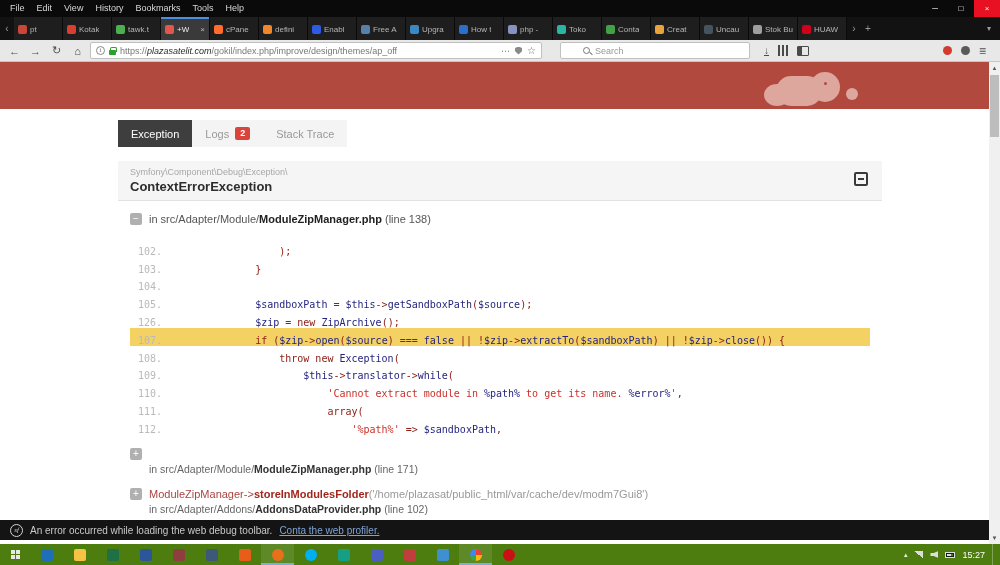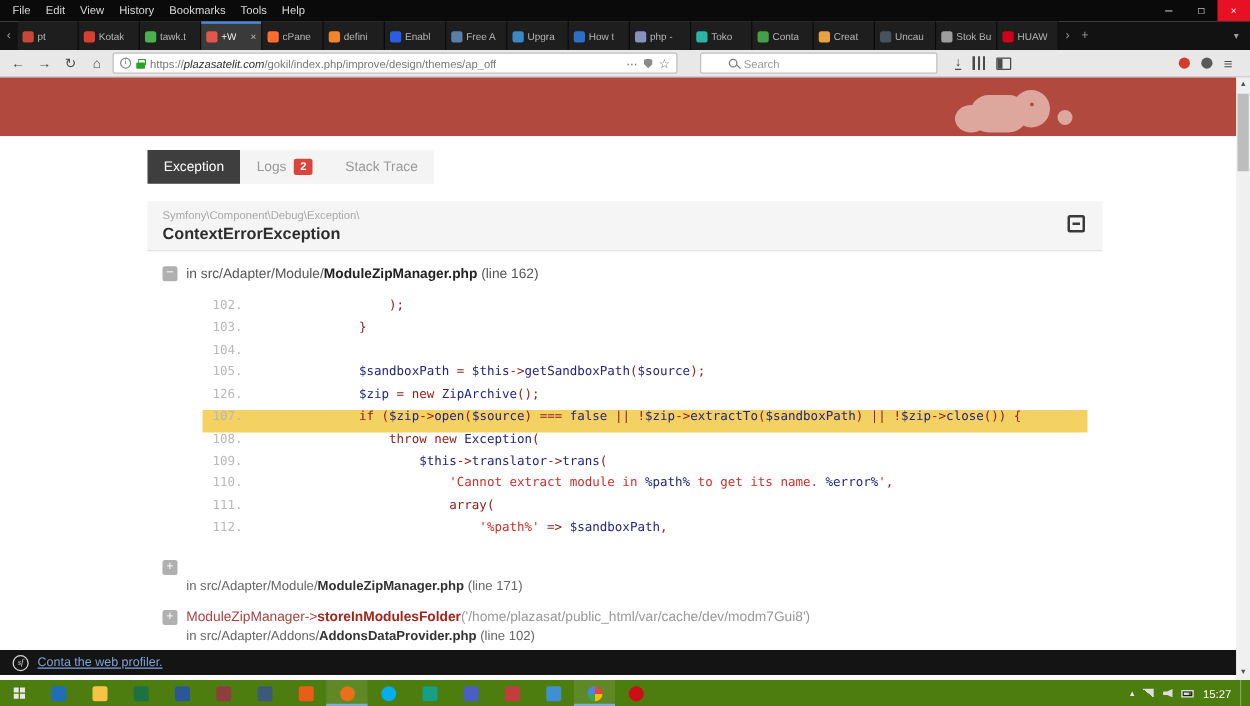--- a/index.html
+++ b/index.html
@@ -77,21 +77,21 @@
   .exc-name { font-size:13px; font-weight:bold; color:#2d2d2d; margin-top:2px; }
   .collapse-btn { position:absolute; right:14px; top:11px; width:14px; height:14px; border:2px solid #3a3a3a; border-radius:2px; }
   .collapse-btn::after { content:''; position:absolute; left:2px; right:2px; top:4px; height:2px; background:#3a3a3a; }
 
   .trace-block { padding:12px 12px 0; }
   .trace-file { font-size:11px; color:#555; display:flex; align-items:center; gap:7px; }
   .trace-file b { color:#222; }
   .toggle { width:12px; height:12px; background:#b0b0b0; border-radius:2px; color:#fff; font-size:10px; line-height:12px; text-align:center; flex:none; }
 
   .code { margin-top:14px; font-family:"DejaVu Sans Mono",monospace; font-size:10px; }
-  .code-row { display:flex; height:17.8px; align-items:flex-start;margin-left:32px; }
+  .code-row { display:flex; height:17.8px; align-items:flex-end; }
   .code-row.hl { background:#f3d163; }
   .gutter { width:77px; padding-right:45px; text-align:right; color:#b9b9b9; flex:none; }
   .code-text { white-space:pre; }
   .sy-k { color:#8f2018; }
   .sy-d { color:#24247f; }
   .sy-s { color:#cc2f2a; }
 
   .trace-entry { margin-top:13px; font-size:11px; }
   .te-line1 { display:flex; align-items:center; gap:7px; }
   .te-class { color:#a94442; }
@@ -286,21 +286,21 @@
 
       <div class="panel">
         <div class="panel-header">
           <div class="exc-ns">Symfony\Component\Debug\Exception\</div>
           <div class="exc-name">ContextErrorException</div>
           <span class="collapse-btn"></span>
         </div>
         <div class="trace-block">
           <div class="trace-file">
             <span class="toggle">−</span>
-            <span><span>in src/Adapter/Module/</span><b>ModuleZipManager.php</b> <span>(line 162)</span></span>
+            <span><span>in src/Adapter/Module/</span><b>ModuleZipManager.php</b> <span>(line 138)</span></span>
           </div>
           <div class="code">
               <div class="code-row">
                 <span class="gutter">102.</span>
                 <span class="code-text"><span class="sy-k">            );</span></span>
               </div>
               <div class="code-row">
                 <span class="gutter">103.</span>
                 <span class="code-text"><span class="sy-k">        }</span></span>
               </div>
@@ -319,21 +319,21 @@
               <div class="code-row hl">
                 <span class="gutter">107.</span>
                 <span class="code-text"><span class="sy-k">        if (</span><span class="sy-d">$zip</span><span class="sy-k">-&gt;</span><span class="sy-d">open</span><span class="sy-k">(</span><span class="sy-d">$source</span><span class="sy-k">) === </span><span class="sy-d">false</span><span class="sy-k"> || !</span><span class="sy-d">$zip</span><span class="sy-k">-&gt;</span><span class="sy-d">extractTo</span><span class="sy-k">(</span><span class="sy-d">$sandboxPath</span><span class="sy-k">) || !</span><span class="sy-d">$zip</span><span class="sy-k">-&gt;</span><span class="sy-d">close</span><span class="sy-k">()) {</span></span>
               </div>
               <div class="code-row">
                 <span class="gutter">108.</span>
                 <span class="code-text"><span class="sy-k">            throw new </span><span class="sy-d">Exception</span><span class="sy-k">(</span></span>
               </div>
               <div class="code-row">
                 <span class="gutter">109.</span>
-                <span class="code-text"><span class="sy-d">                $this</span><span class="sy-k">-&gt;</span><span class="sy-d">translator</span><span class="sy-k">-&gt;</span><span class="sy-d">trans</span><span class="sy-k">(</span></span>
+                <span class="code-text"><span class="sy-d">                $this</span><span class="sy-k">-&gt;</span><span class="sy-d">translator</span><span class="sy-k">-&gt;</span><span class="sy-d">while</span><span class="sy-k">(</span></span>
               </div>
               <div class="code-row">
                 <span class="gutter">110.</span>
                 <span class="code-text"><span class="sy-s">                    'Cannot extract module in </span><span class="sy-d">%path%</span><span class="sy-s"> to get its name. </span><span class="sy-d">%error%</span><span class="sy-s">'</span><span class="sy-k">,</span></span>
               </div>
               <div class="code-row">
                 <span class="gutter">111.</span>
                 <span class="code-text"><span class="sy-k">                    array(</span></span>
               </div>
               <div class="code-row">
@@ -356,20 +356,21 @@
                 <div class="te-line2"><span>in src/Adapter/Addons/</span><b>AddonsDataProvider.php</b><span> (line 102)</span></div>
               </div>
             </div>
         </div>
       </div>
     </div>
   </div>
 
   <div class="debugbar">
     <span class="sf-logo">sf</span>
+    <span class="db-text">An error occurred while loading the web debug toolbar.</span>
     <a class="db-link">Conta the web profiler.</a>
   </div>
 
   <div class="scrollbar">
     <div class="sb-arrow">▲</div>
     <div class="sb-thumb"></div>
     <div class="sb-arrow sb-down">▼</div>
   </div>
 
   <div class="taskbar">

